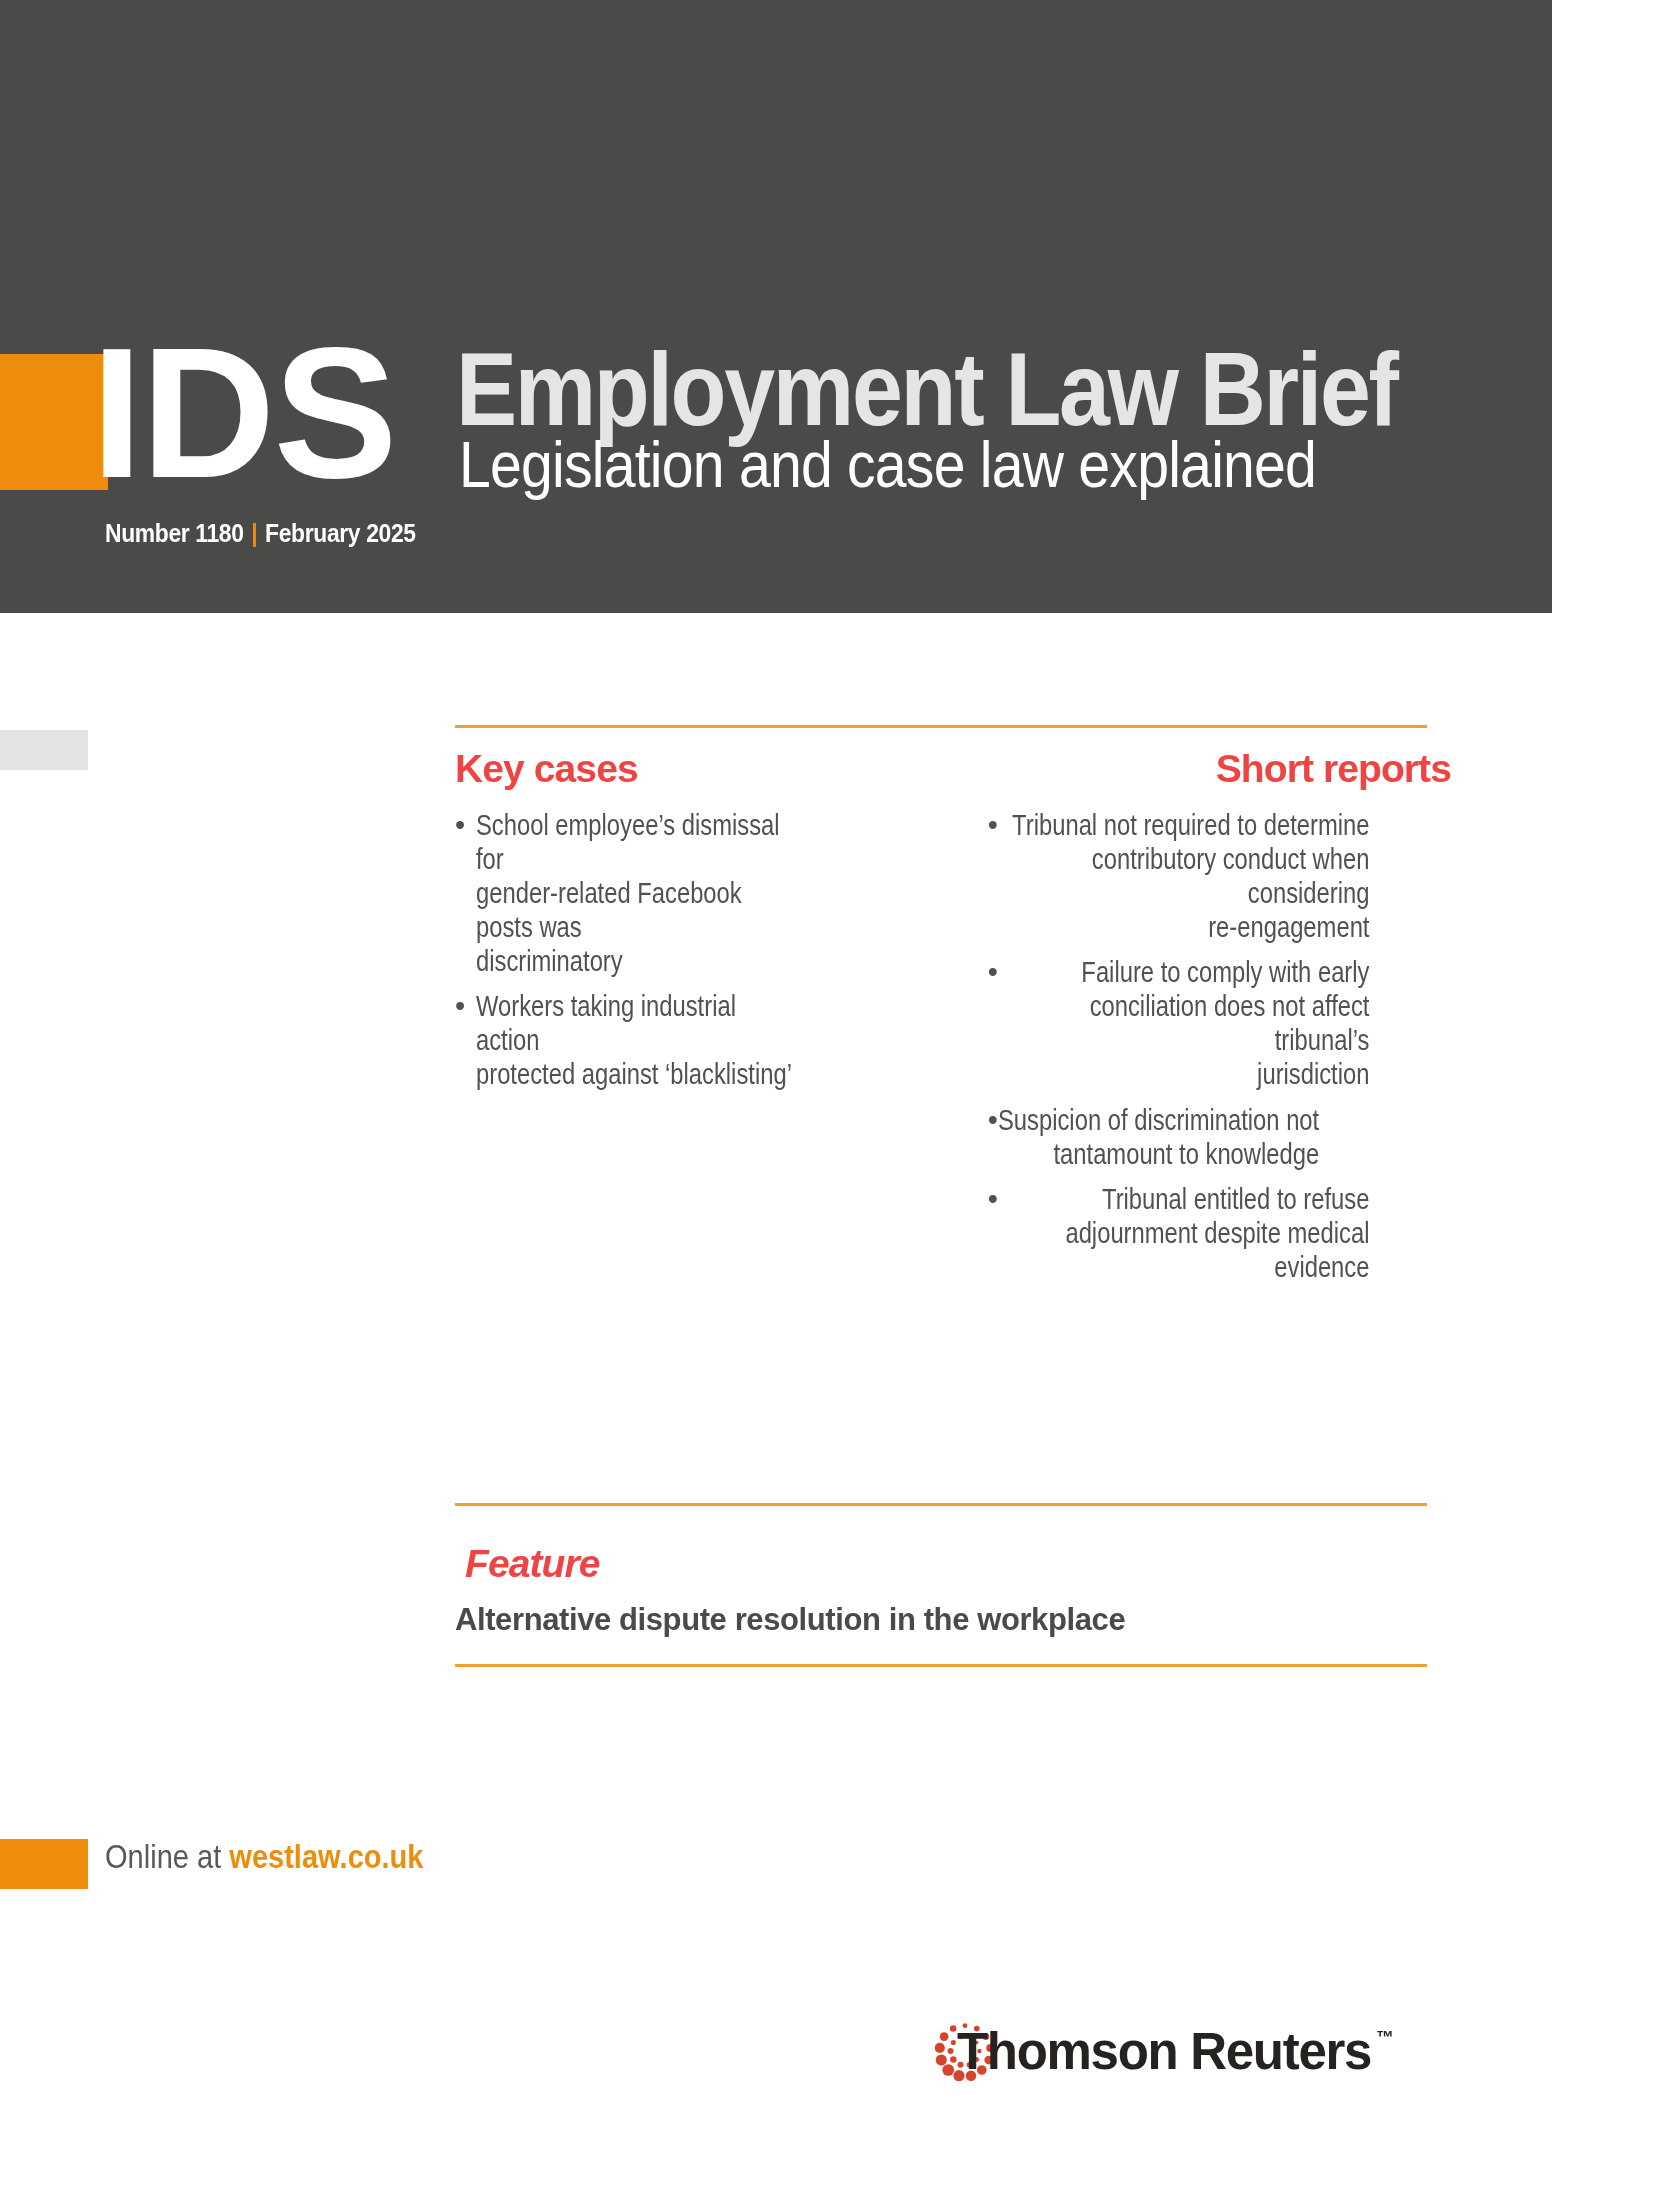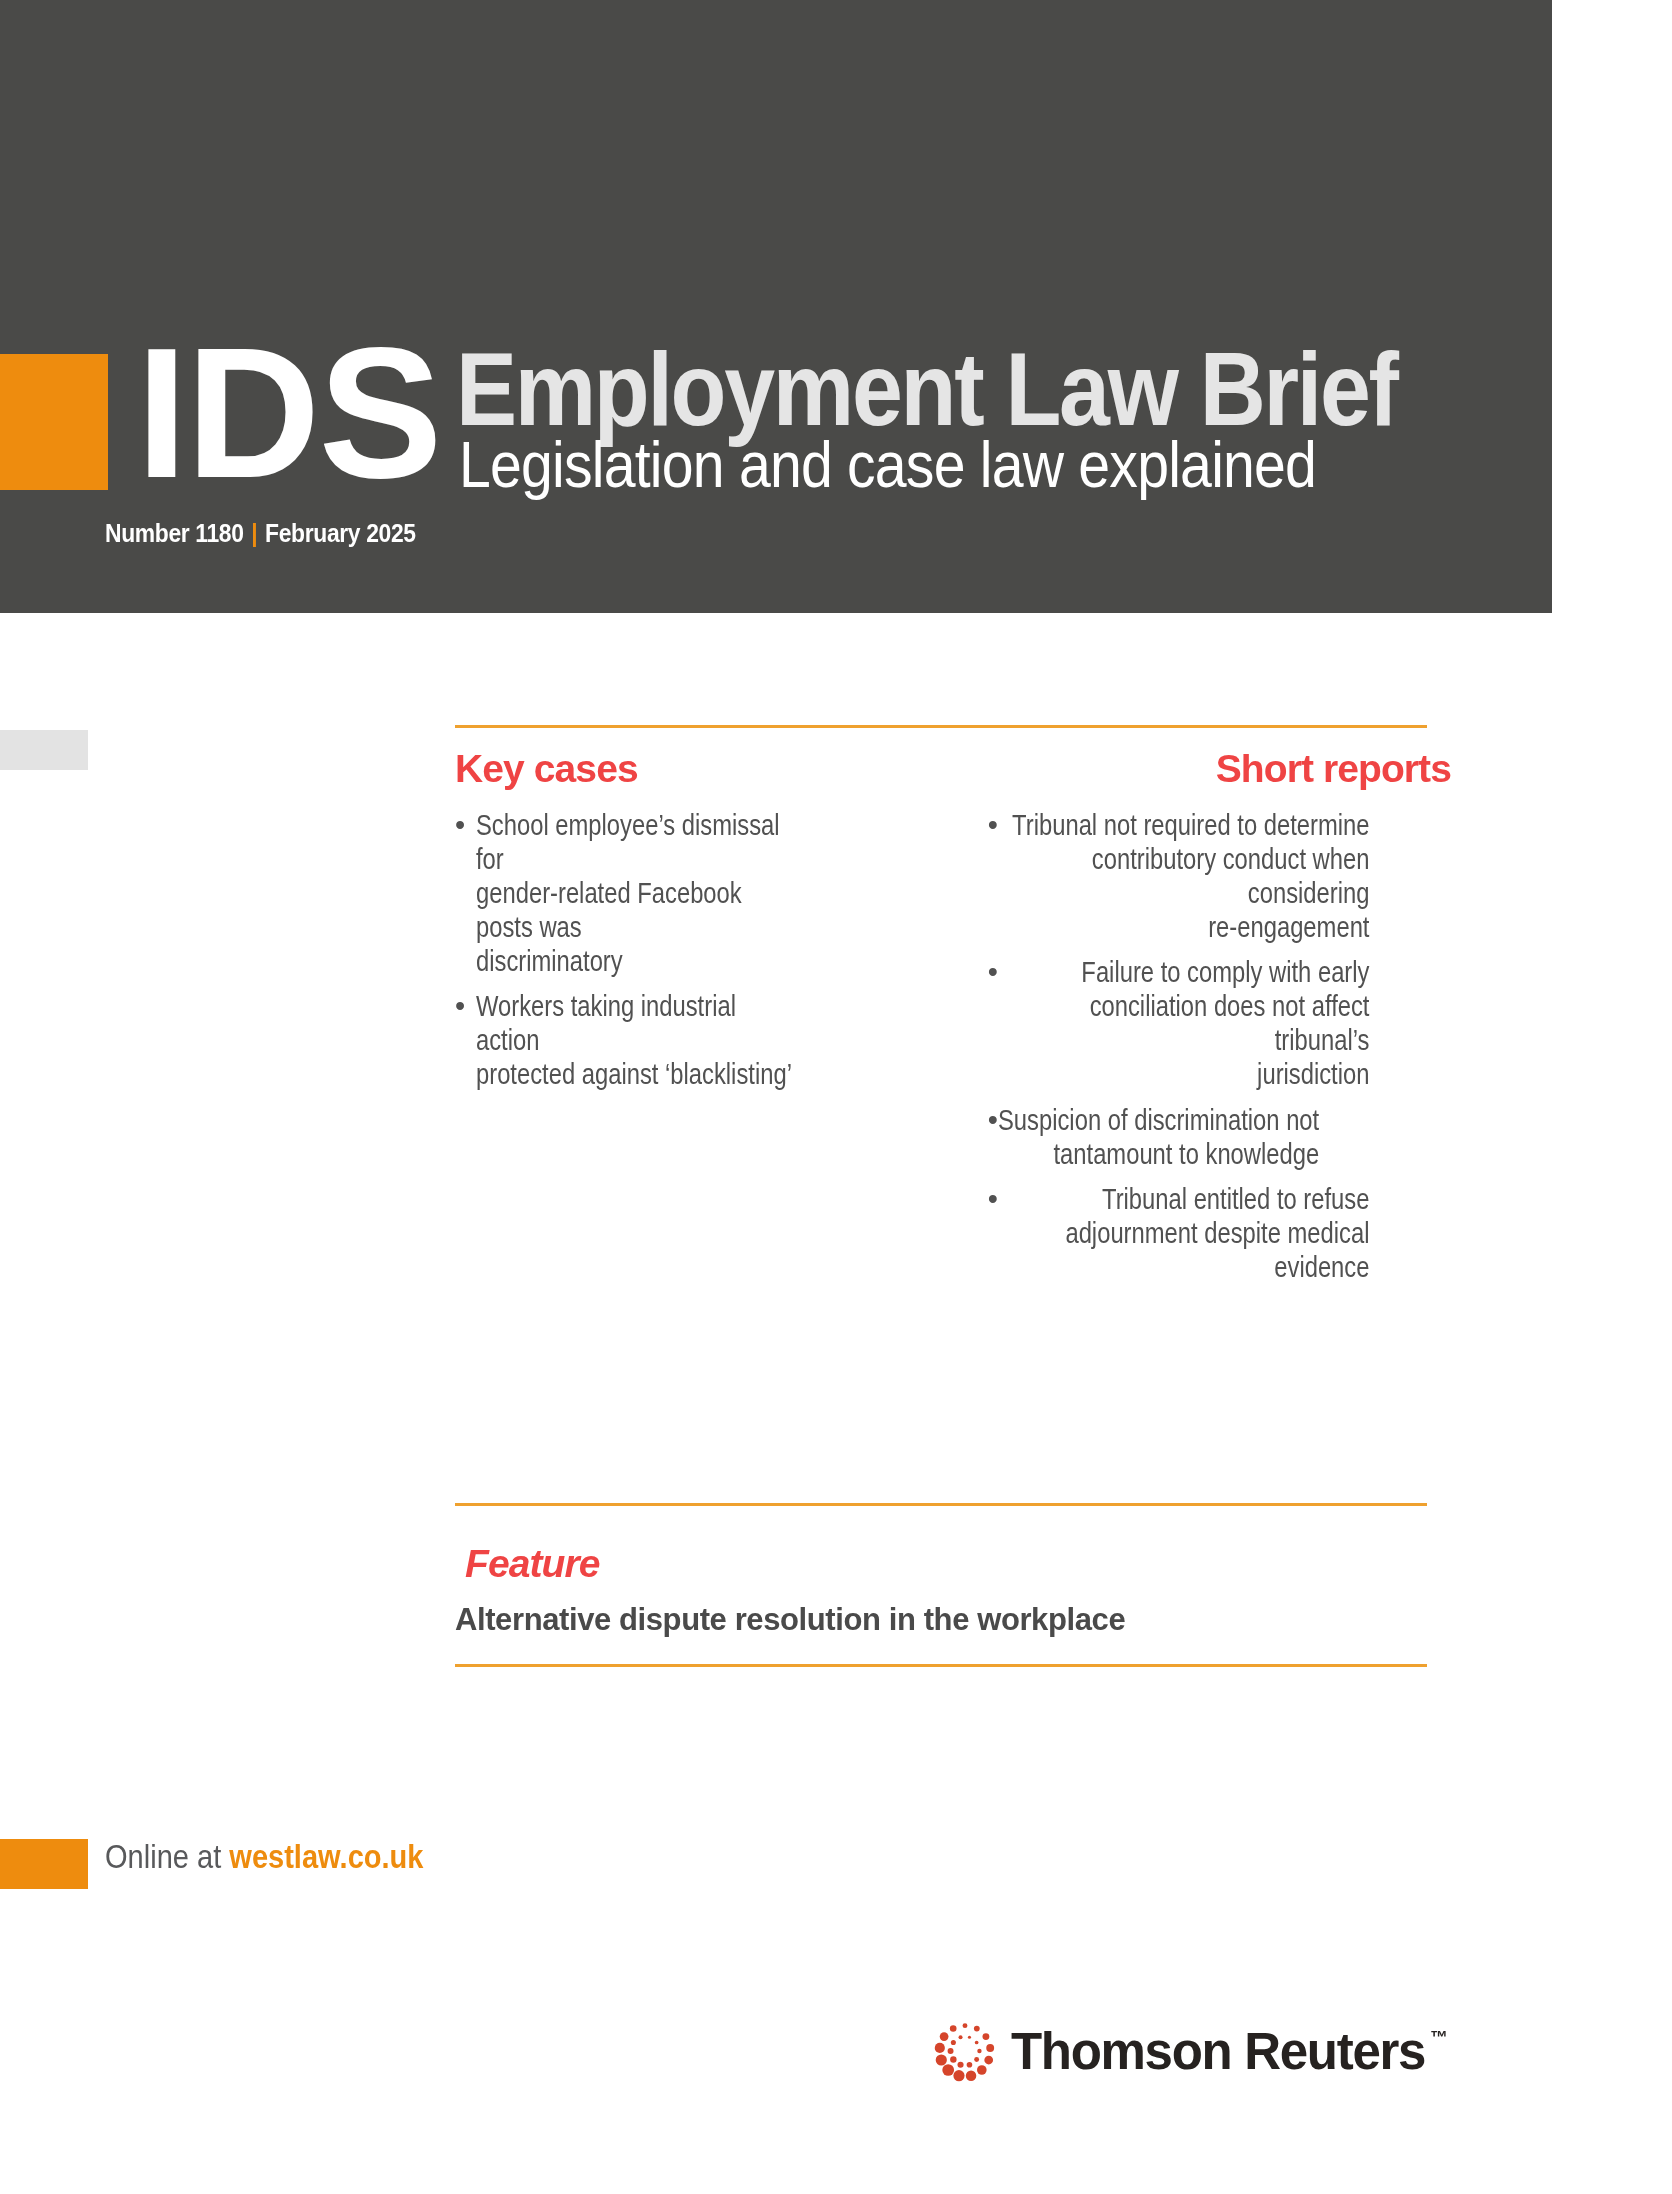--- a/index.html
+++ b/index.html
@@ -5,21 +5,21 @@
   html,body{margin:0;padding:0;background:#ffffff;}
   .page{
     position:relative;width:1672px;height:2195px;background:#ffffff;
     font-family:"Liberation Sans", sans-serif;overflow:hidden;
   }
   
   .masthead{position:absolute;left:0;top:0;width:1552px;height:613px;background:#4a4a48;}
   .ids-block{position:absolute;left:0;top:354px;width:108px;height:136px;background:#ee8c0e;}
   .ids-word{
     position:absolute;left:91px;top:320px;color:#ffffff;font-weight:bold;
-    font-size:186px;line-height:1;letter-spacing:-1.8px;white-space:nowrap;margin-left:45px;
+    font-size:186px;line-height:1;letter-spacing:-1.8px;white-space:nowrap;
   }
   .mast-title{
     position:absolute;left:456px;top:337px;color:#e5e5e5;font-weight:bold;
     font-size:104px;line-height:1;letter-spacing:-2.6px;white-space:nowrap;
   }
   .mast-subtitle{
     position:absolute;left:459px;top:432px;color:#ffffff;font-weight:normal;
     font-size:65px;line-height:1;letter-spacing:-0.9px;white-space:nowrap;
   }
   .squeeze{display:inline-block;transform:scaleX(0.88);transform-origin:left top;}
@@ -65,21 +65,21 @@
   }
   
   .online-block{position:absolute;left:0;top:1839px;width:88px;height:50px;background:#ee8c0e;}
   .online-line{
     position:absolute;left:105px;top:1840px;font-size:33px;line-height:1;
     color:#58595b;white-space:nowrap;
   }
   .online-line .link{color:#ee8c0e;font-weight:bold;}
   .tr-logo{position:absolute;left:930px;top:2016px;width:70px;height:70px;}
   .tr-word{
-    position:absolute;left:1011px;top:2026px;color:#262220;font-weight:bold;
+    position:absolute;left:957px;top:2026px;color:#262220;font-weight:bold;
     font-size:51px;line-height:1;letter-spacing:-1.3px;white-space:nowrap;
   }
   .tr-word .tm{font-size:17.6px;font-weight:bold;position:relative;top:-26px;margin-left:5.3px;letter-spacing:0;}
 </style>
 </head>
 <body>
 
 <div class="page">
 
   <div class="masthead">

